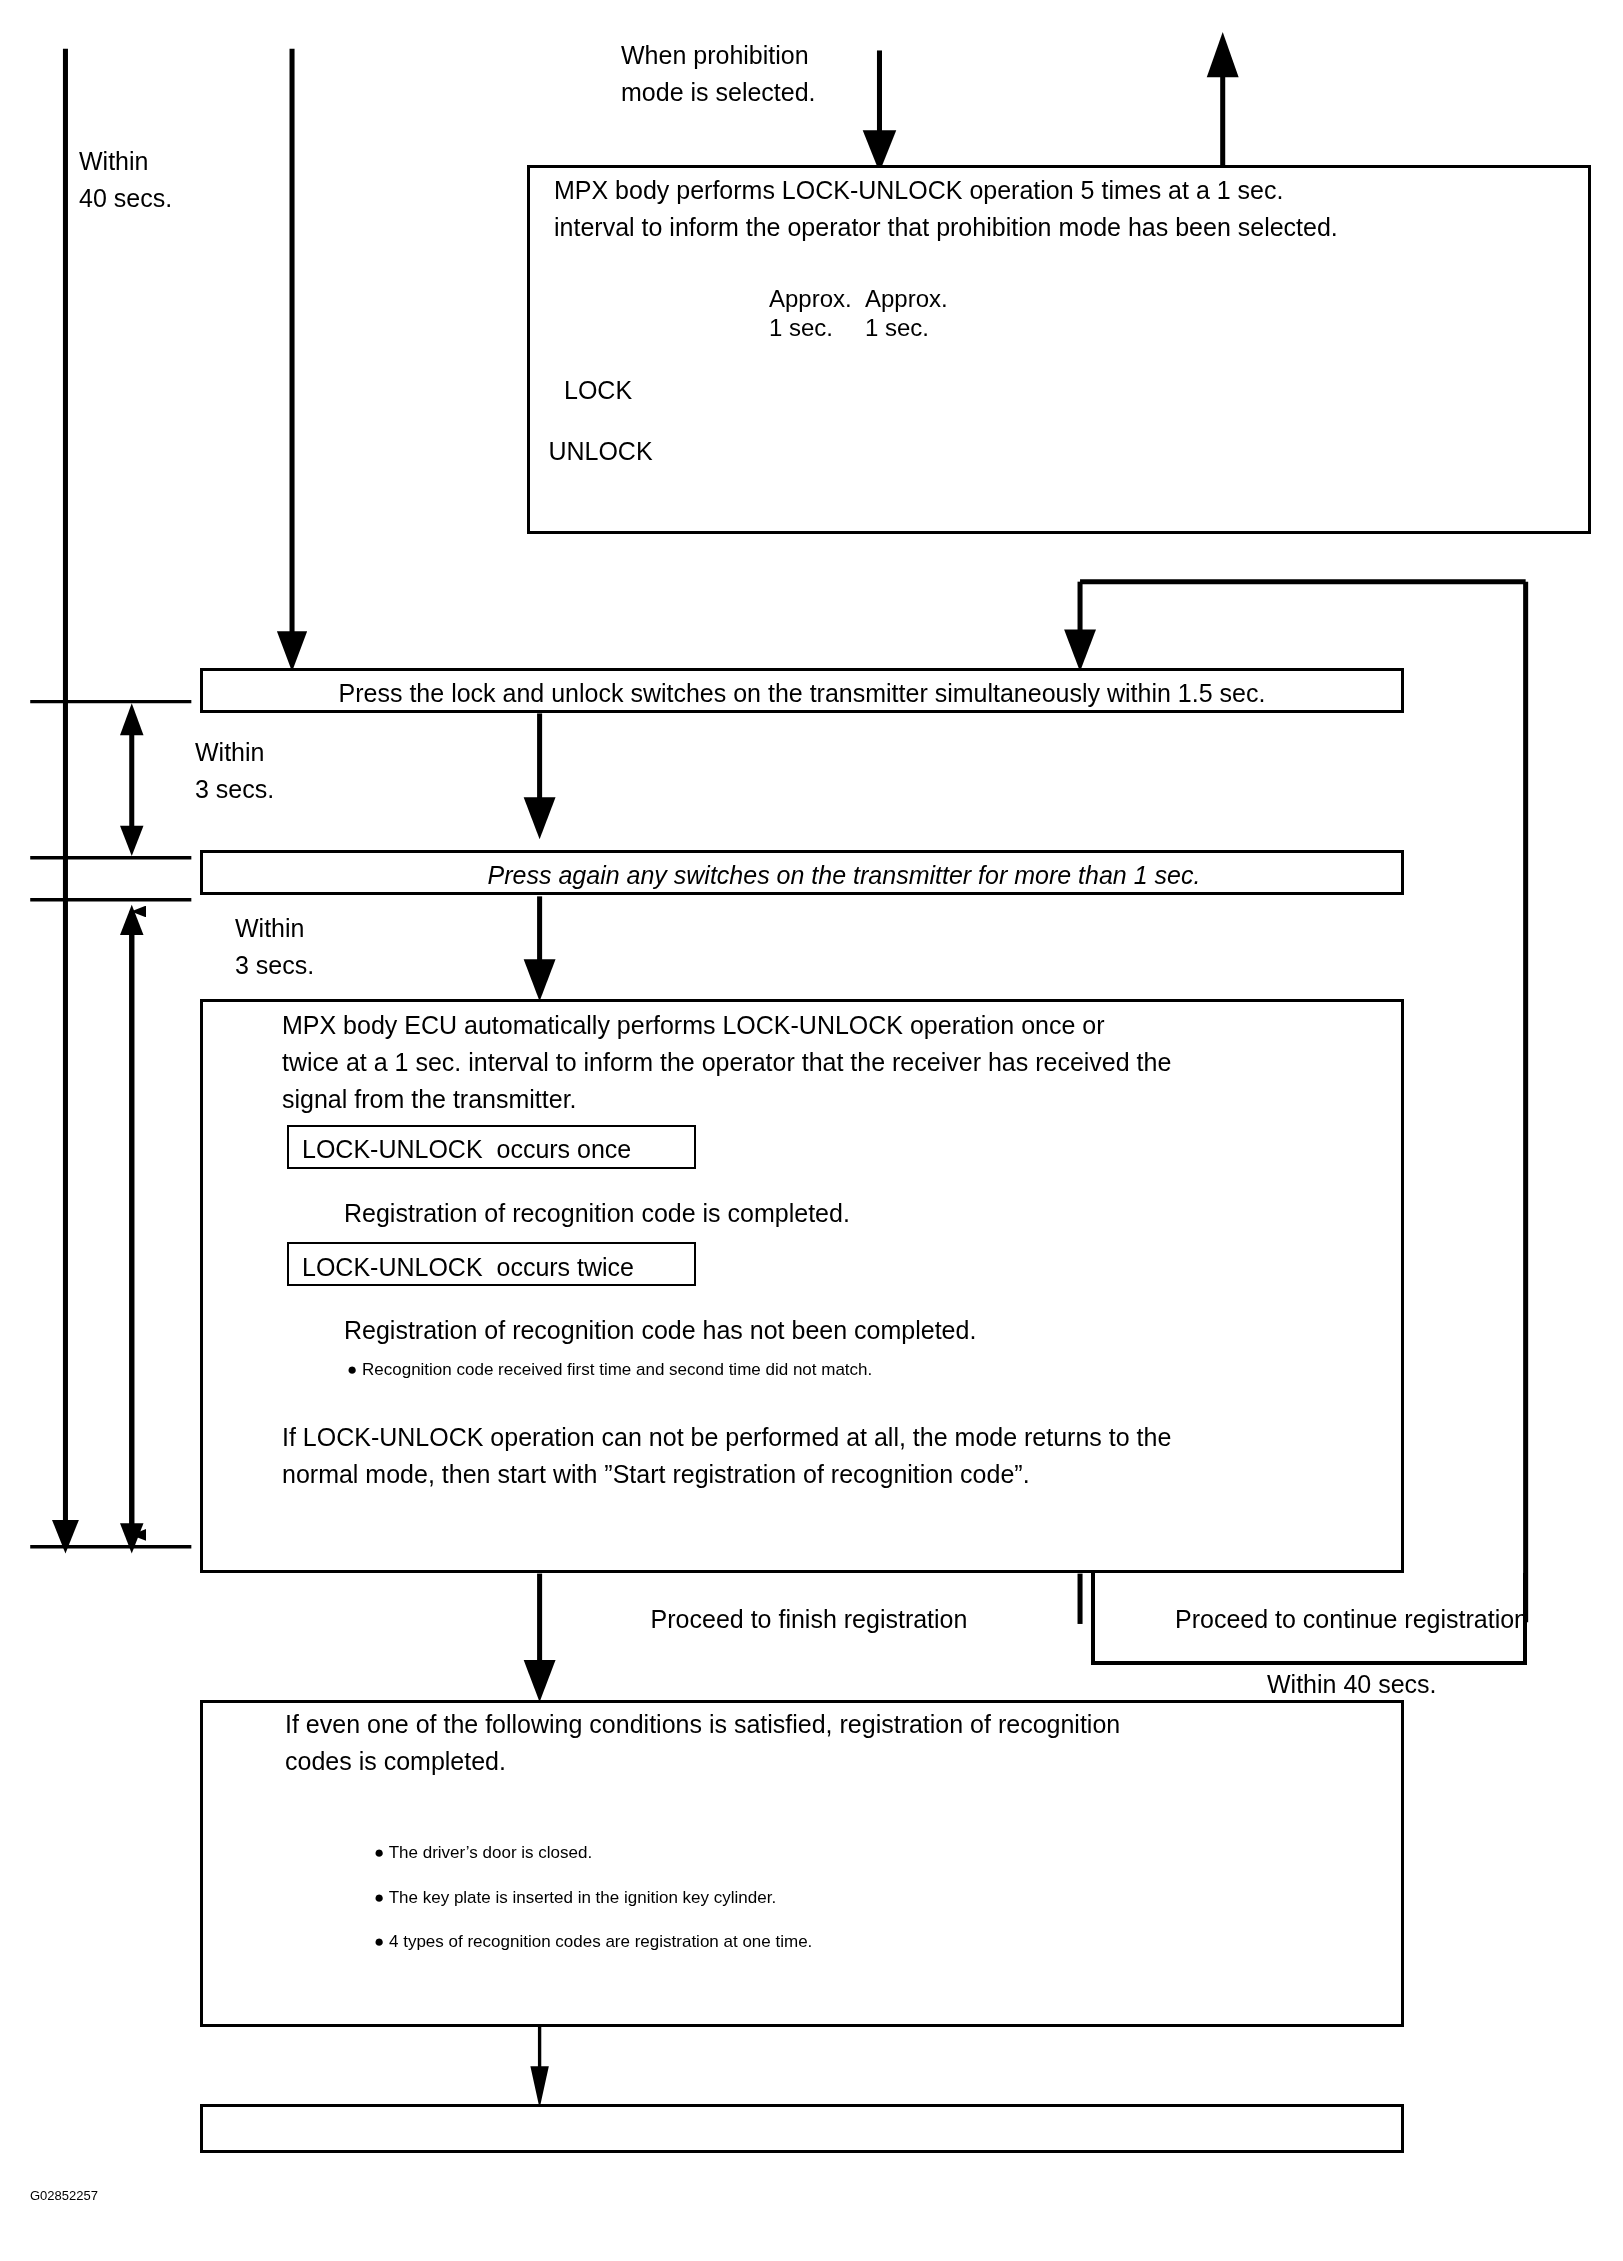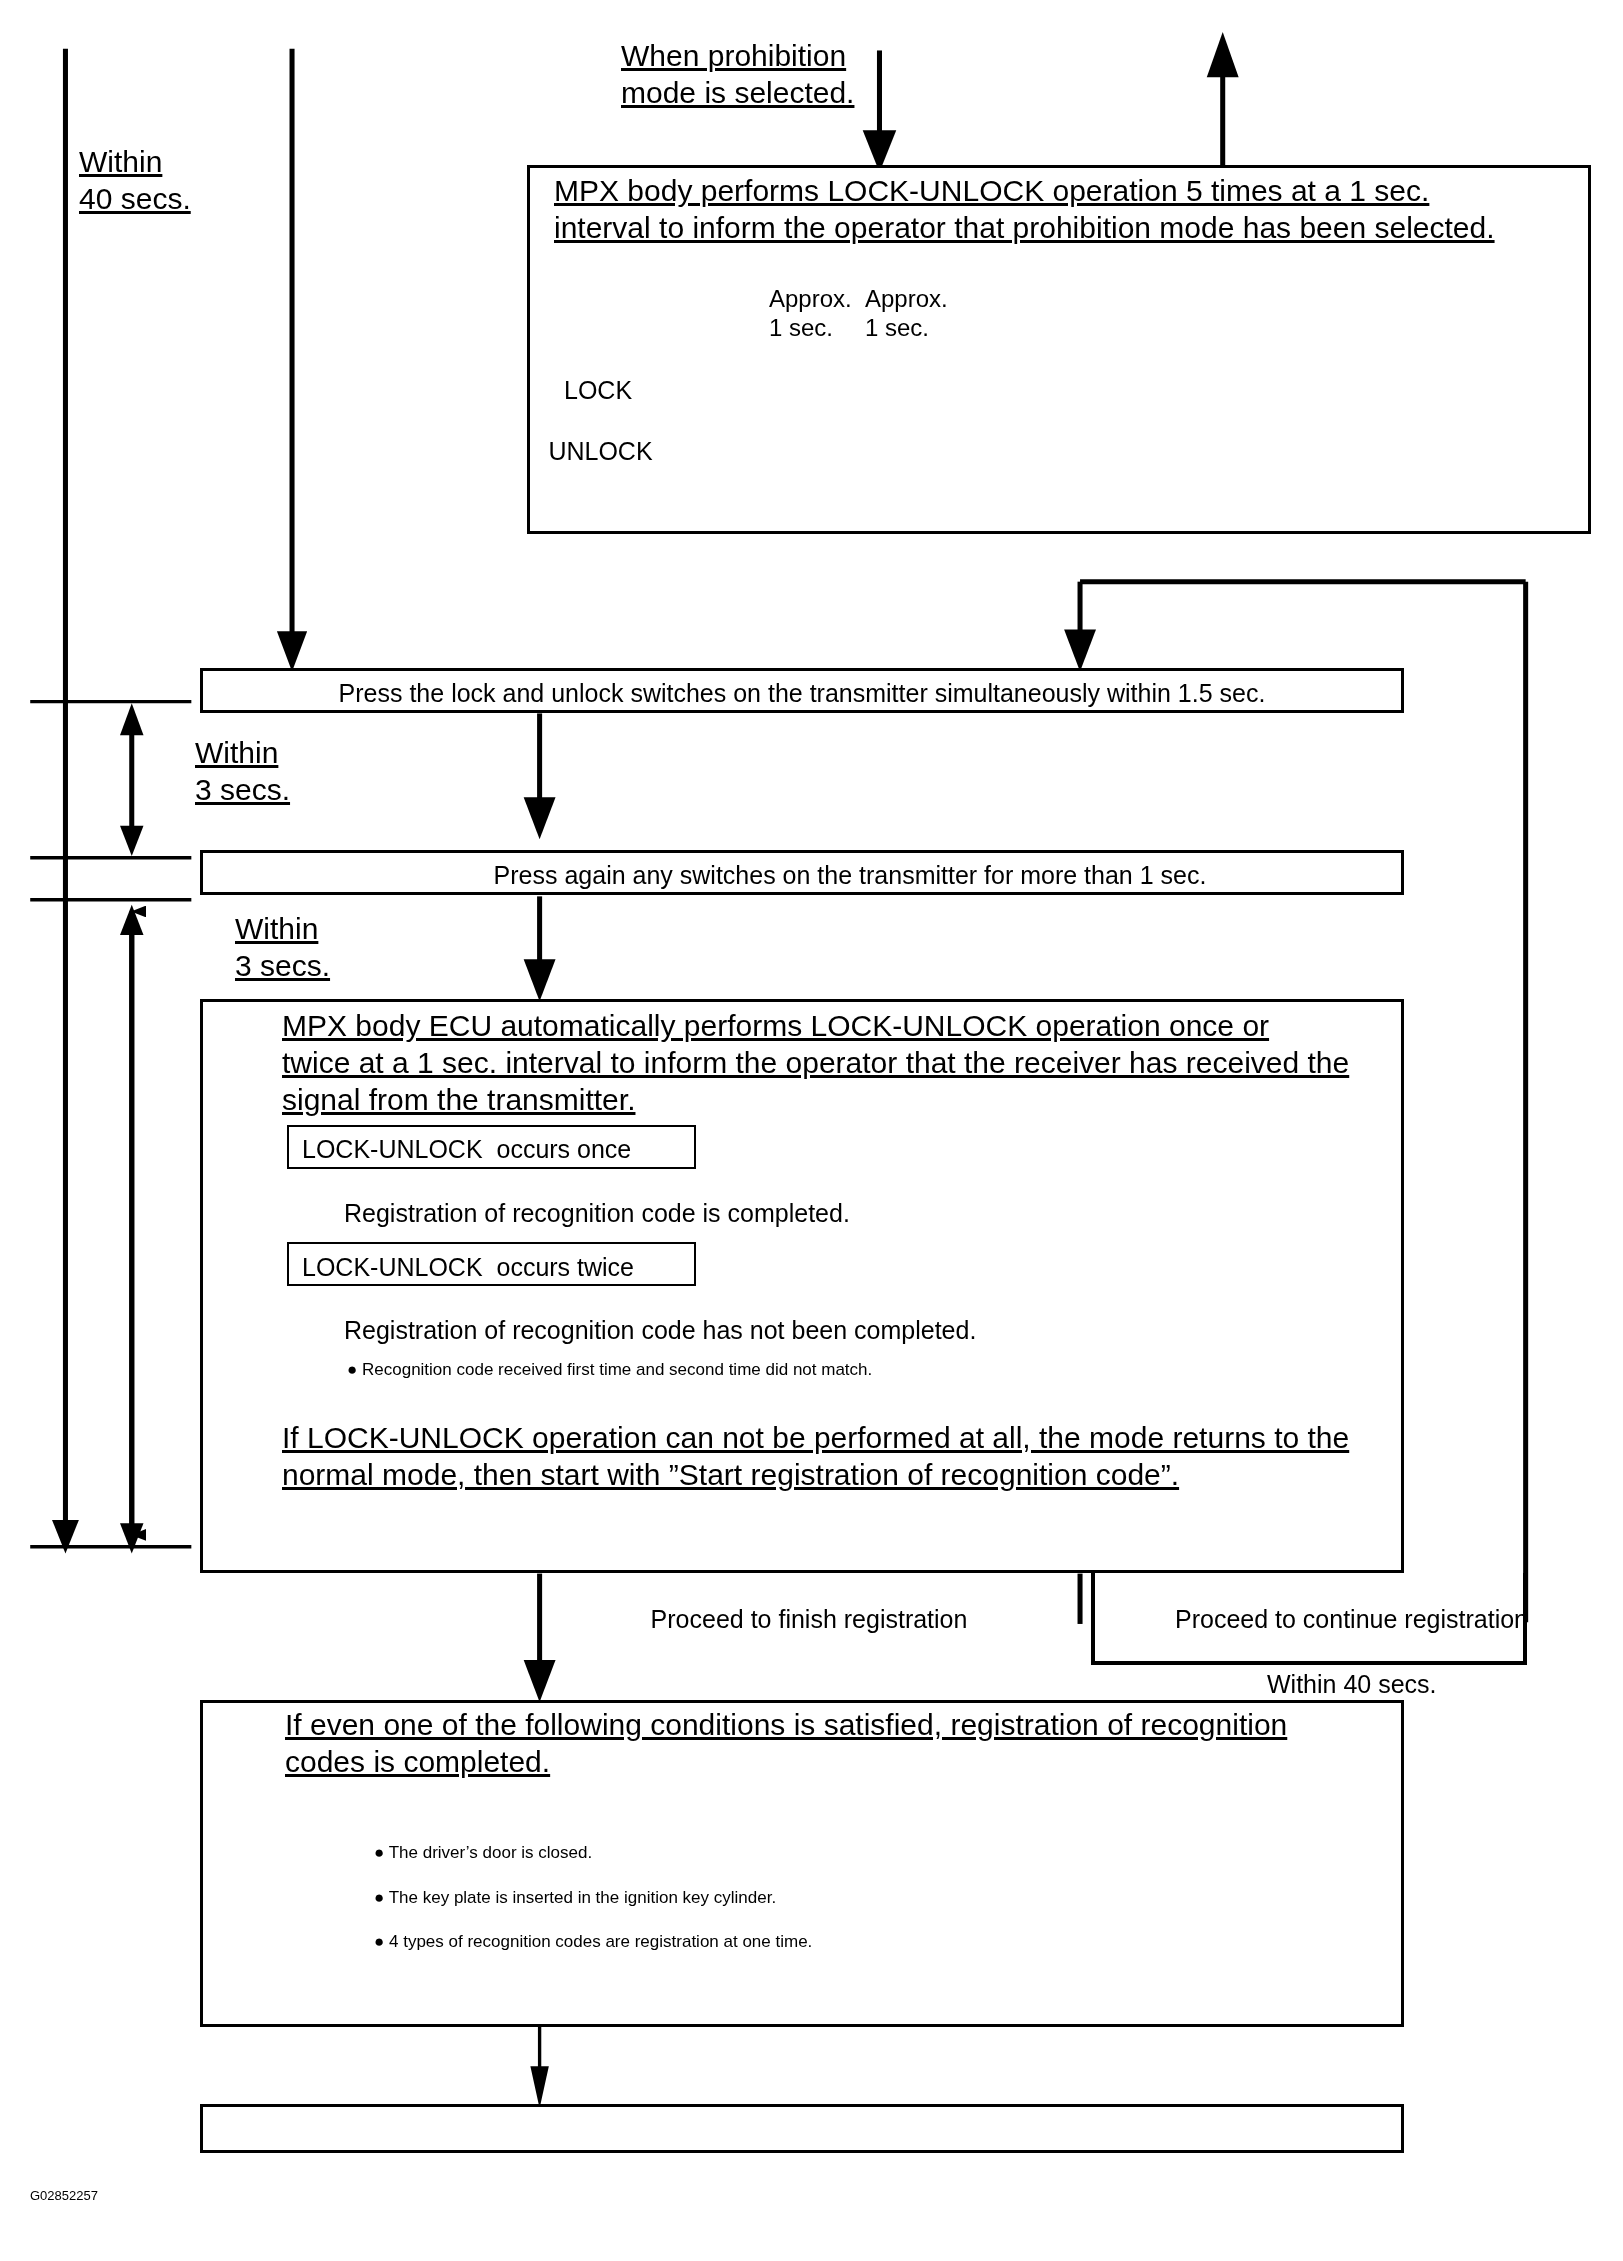--- a/index.html
+++ b/index.html
@@ -39,21 +39,21 @@
   .txt {
     position: absolute;
     white-space: pre;
     font-size: 25px;
     line-height: 37px;
     letter-spacing: 0px;
   }
   .txt.c { text-align: center; }
   .wfl   { font-size: 24px; line-height: 28.5px; }
   .code  { font-size: 13px; letter-spacing: 0px; }
-  .blk   { font-size: 30px; line-height: 37px; white-space: pre-line; text-decoration: underline; }
+  .blk   { font-size: 25px; line-height: 37px; white-space: pre-line; }
   .bullet { font-size: 17px; line-height: 39px; white-space: pre; }
 </style>
 </head>
 <body>
 
 <div id="sheet">
 
   <svg class="lines" viewBox="0 0 1934 2694">
     <defs>
       <marker id="ah-down" markerWidth="14" markerHeight="18" refX="7" refY="17" orient="auto" markerUnits="userSpaceOnUse">
@@ -170,21 +170,21 @@
   <div class="txt wfl" style="left:865px; top:285px; width:109px; white-space:pre-line; text-align:left;">Approx.
 1 sec.</div>
 
   <div class="txt" style="left:564px; top:372px; width:109px; text-align:left;">LOCK</div>
   <div class="txt" style="left:527px; top:433px; width:147px; text-align:center;">UNLOCK</div>
 
   <div class="box" style="left:200px; top:668px; width:1204px; height:45px;"></div>
   <div class="txt c" style="left:200px; top:675px; width:1204px;">Press the lock and unlock switches on the transmitter simultaneously within 1.5 sec.</div>
 
   <div class="box" style="left:200px; top:850px; width:1204px; height:45px;"></div>
-  <div class="txt c" style="left:202px; top:857px; width:1296px;">Press again any switches on the transmitter for more than 1 sec.</div>
+  <div class="txt c" style="left:196px; top:857px; width:1296px;font-style:italic;">Press again any switches on the transmitter for more than 1 sec.</div>
 
   <div class="box" style="left:200px; top:999px; width:1204px; height:574px;"></div>
 
   <div class="txt blk" style="left:282px; top:1007px; width:1091px;">MPX body ECU automatically performs LOCK-UNLOCK operation once or
 twice at a 1 sec. interval to inform the operator that the receiver has received the
 signal from the transmitter.</div>
 
   <div class="thinbox" style="left:287px; top:1125px; width:409px; height:44px;"></div>
   <div class="txt" style="left:302px; top:1131px; width:394px; text-align:left;">LOCK-UNLOCK  occurs once</div>
   <div class="txt" style="left:344px; top:1195px; width:1007px; text-align:left;">Registration of recognition code is completed.</div>

